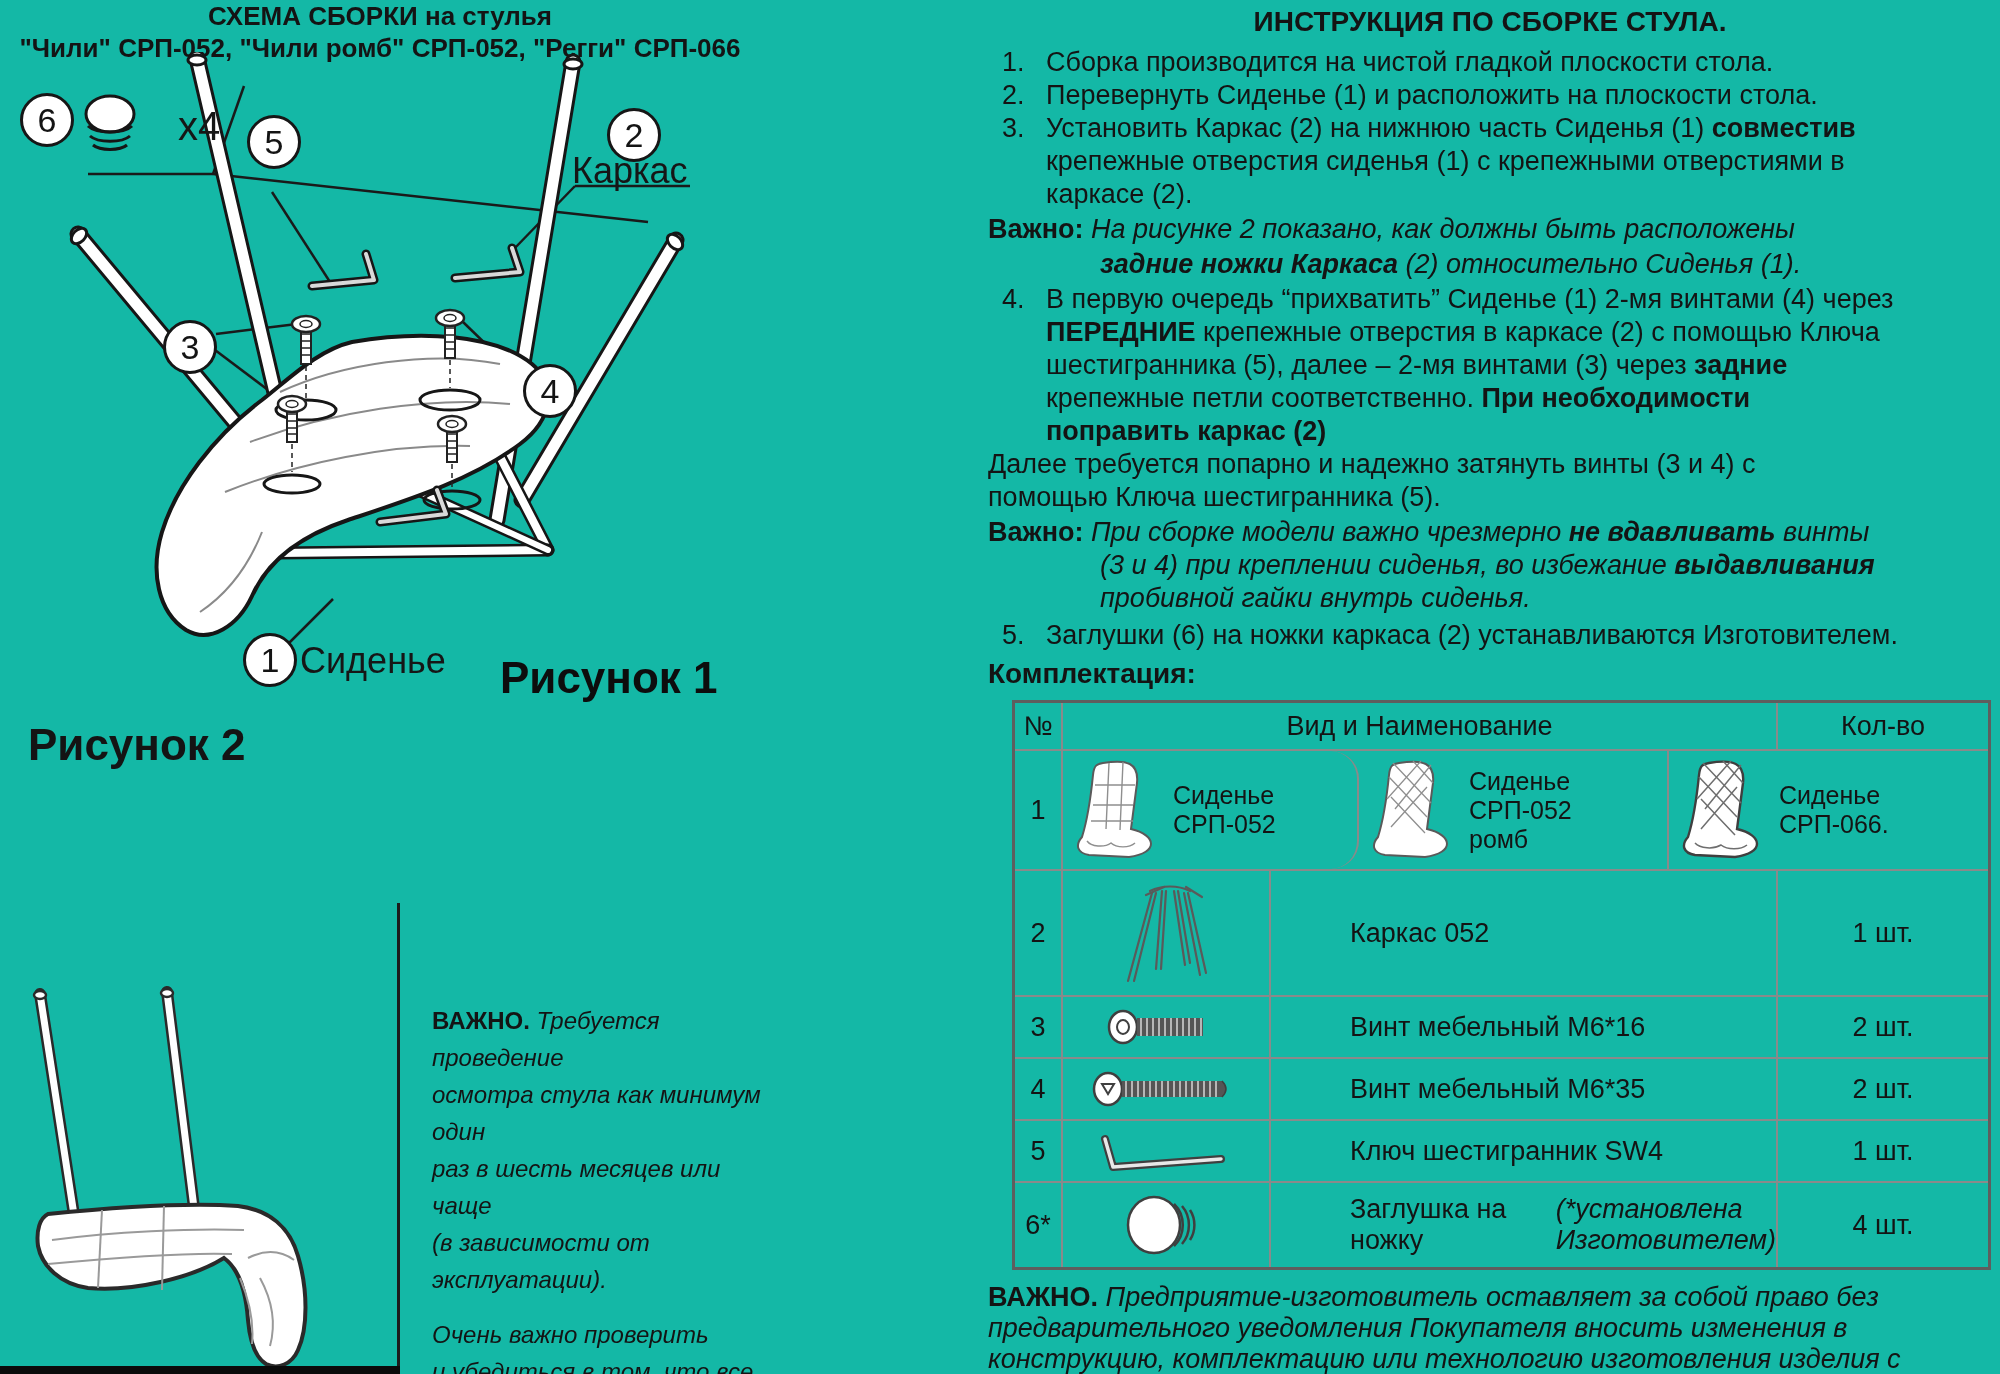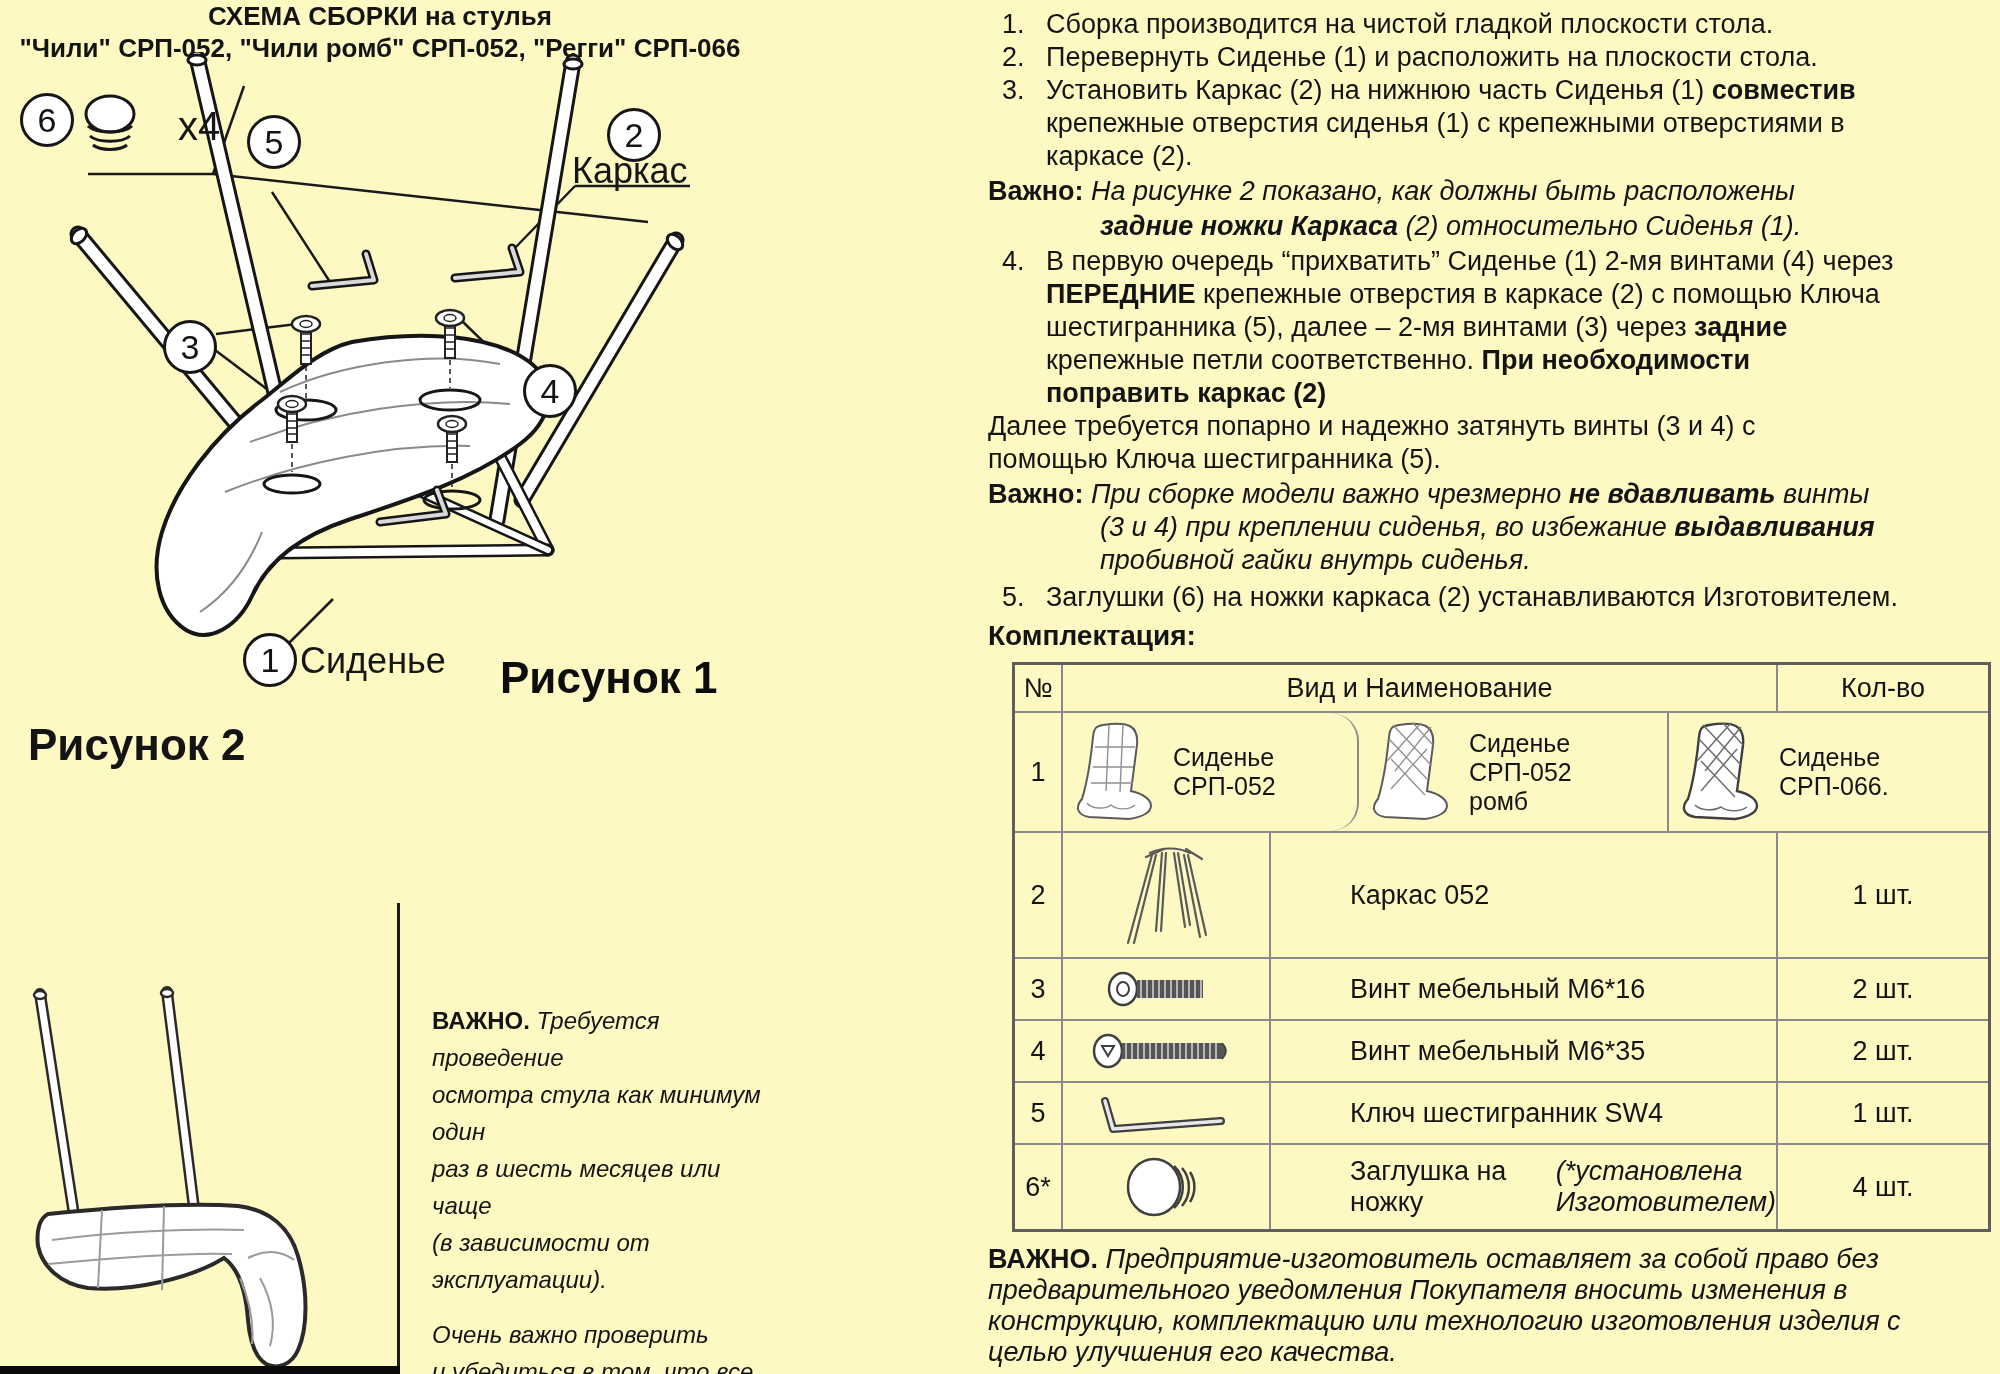--- a/index.html
+++ b/index.html
@@ -1,17 +1,17 @@
 <!DOCTYPE html>
 <html><head>
 <meta charset="utf-8">
 <style>
   html,body{margin:0;padding:0;background:#e8e8e8;}
   .page{
-    position:relative;width:2000px;height:1374px;background:#fef9c3;
+    position:relative;width:2000px;height:1374px;background:#14b8a6;
     font-family:"Liberation Sans", sans-serif;color:#141414;overflow:hidden;
   }
   .b{font-weight:bold;}
   .i{font-style:italic;}
   .runs{white-space:pre-wrap;}
 
   
   .left-header{position:absolute;left:0;top:4;width:760px;text-align:center;
     font-weight:bold;font-size:26px;line-height:32px;}
   .fig1-wrap{position:absolute;left:0;top:52px;width:790px;height:660px;}
@@ -224,20 +224,21 @@
     <div class="runs"><span class="b">ВАЖНО. </span><span class="i">Требуется проведение
 осмотра стула как минимум один
 раз в шесть месяцев или чаще
 (в зависимости от эксплуатации).</span></div>
     <div class="runs p2"><span class="i">Очень важно проверить
 и убедиться в том, что все винты
 крепления плотно затянуты.</span></div>
   </div>
 
   <div class="right-col">
+    <div class="r-title">ИНСТРУКЦИЯ ПО СБОРКЕ СТУЛА.</div>
 
     <div class="steps">
       <div class="li">
         <span class="num">1.</span>
         <span class="body runs"><span>Сборка производится на чистой гладкой плоскости стола.</span></span>
       </div>
       <div class="li">
         <span class="num">2.</span>
         <span class="body runs"><span>Перевернуть Сиденье (1) и расположить на плоскости стола.</span></span>
       </div>

